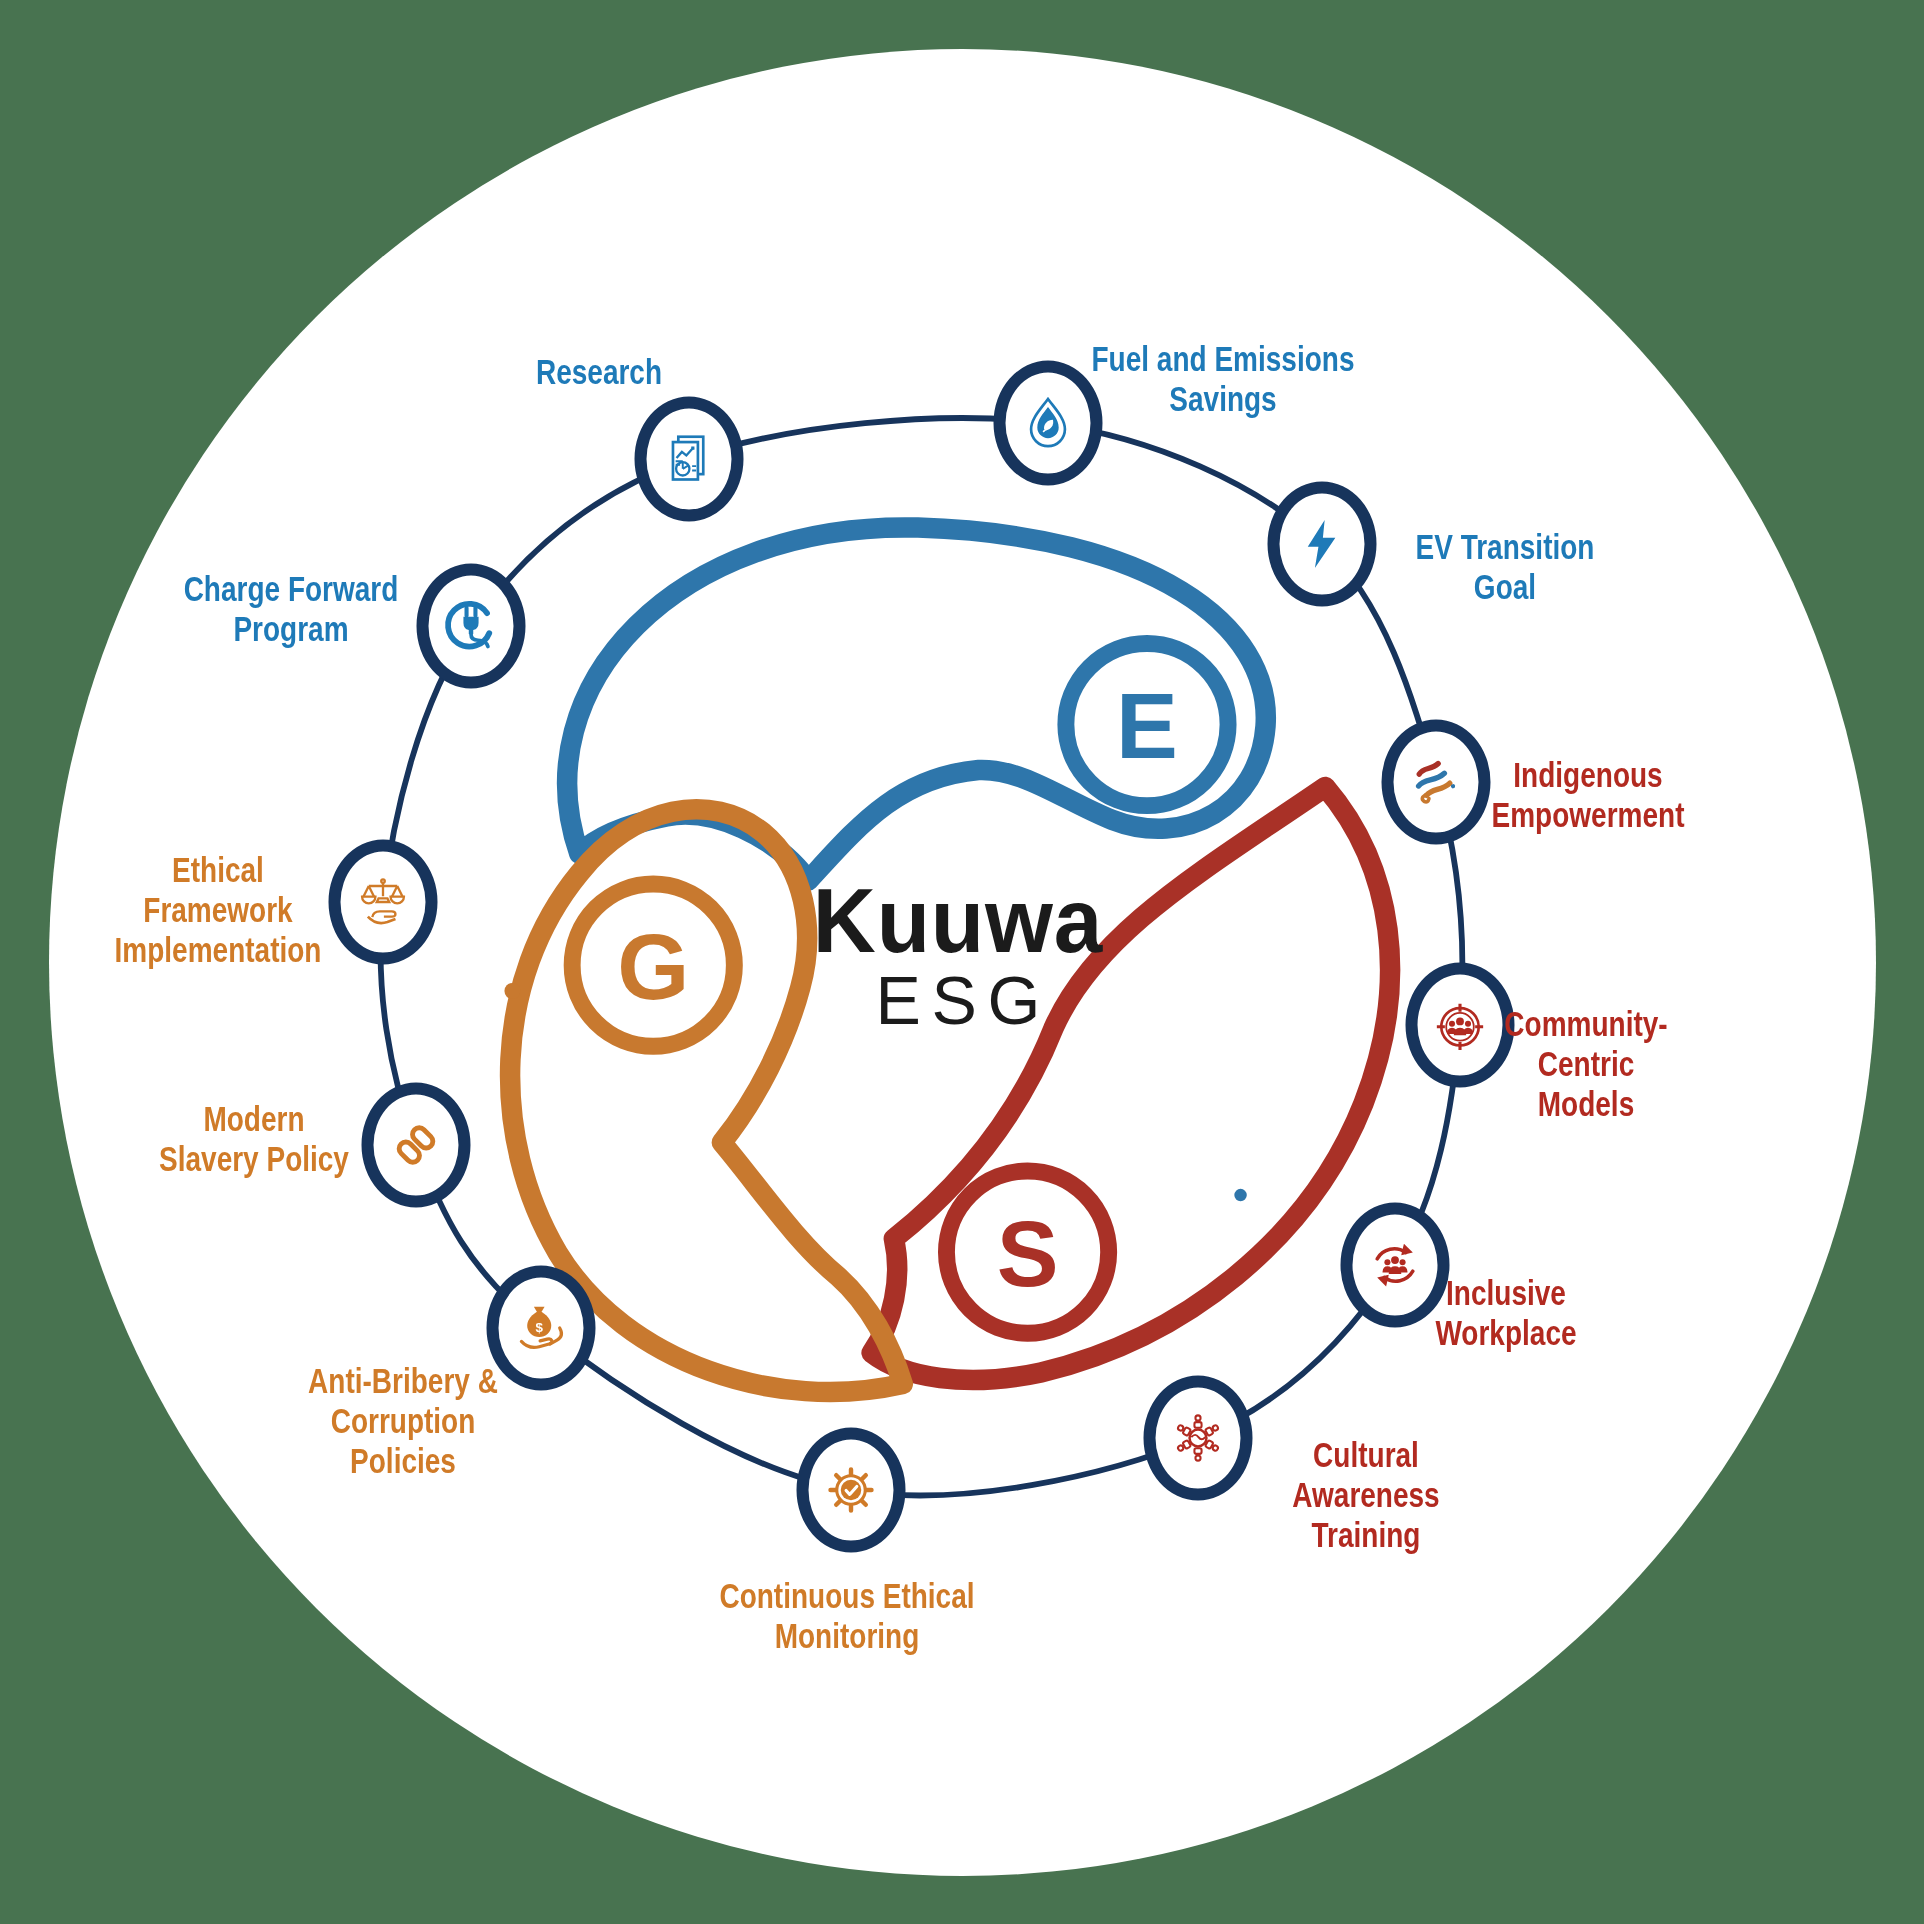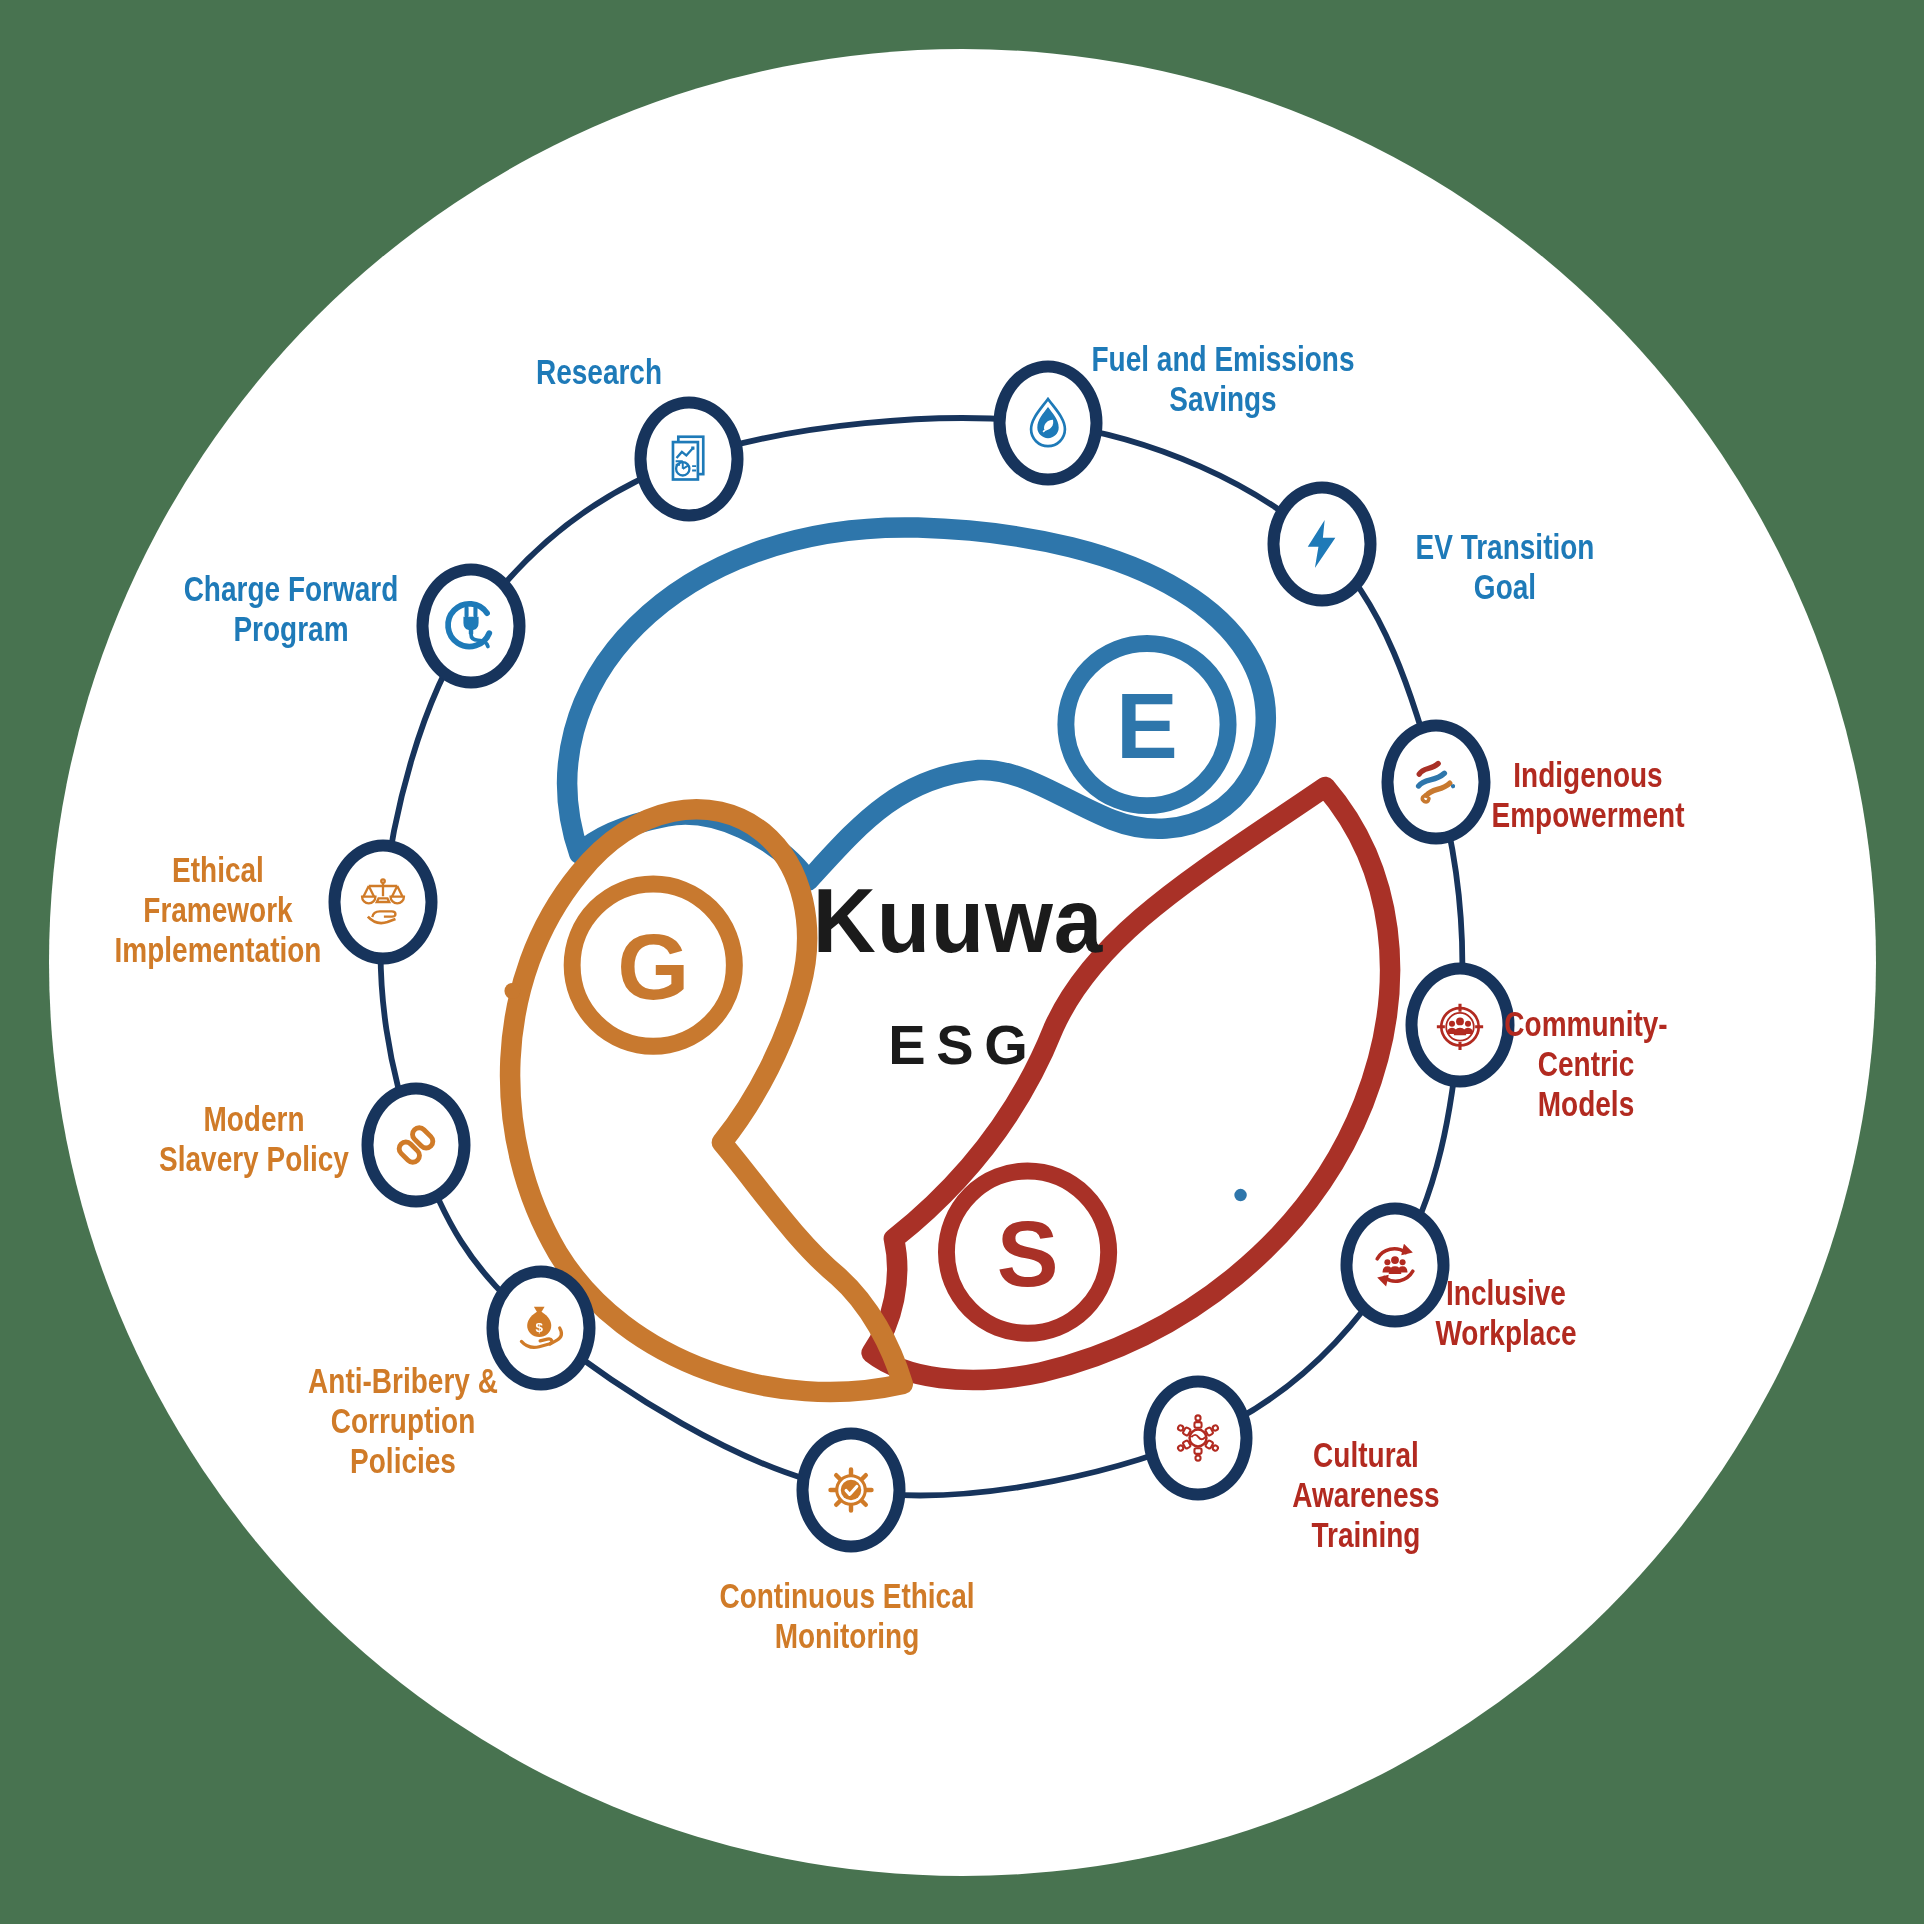--- a/index.html
+++ b/index.html
@@ -19,22 +19,22 @@
     white-space:pre-line;letter-spacing:0px;
   }
   .c-blue{color:var(--blue,#1E7AB8);}
   .c-red{color:var(--red,#B22A20);}
   .c-orange{color:var(--orange,#D07B28);}
   #brand-title{
     position:absolute;left:958px;top:921px;transform:translate(-50%,-50%) scaleX(0.97);
     font-size:90px;font-weight:bold;color:var(--ink,#1B1B1B);letter-spacing:0.9px;white-space:nowrap;
   }
   #brand-sub{
-    position:absolute;left:958px;top:1044px;transform:translate(-50%,-50%);
-    font-size:56px;font-weight:700;color:var(--ink,#1B1B1B);letter-spacing:10.7px;text-indent:10.7px;white-space:nowrap;
+    position:absolute;left:958px;top:1000px;transform:translate(-50%,-50%);
+    font-size:68px;font-weight:400;color:var(--ink,#1B1B1B);letter-spacing:10.7px;text-indent:10.7px;white-space:nowrap;
   }
   .swirl-letter{font-family:"Liberation Sans", sans-serif;font-weight:bold;font-size:104px;}
 </style>
 </head>
 <body>
 
 <div id="stage" style="--green: #487350; --navy: #17345C; --blue: #1E7AB8; --red: #B22A20; --orange: #D07B28; --ink: #1B1B1B;">
   <div id="white-disc"></div>
 
   <svg id="artwork" viewBox="0 0 2160 2160">

